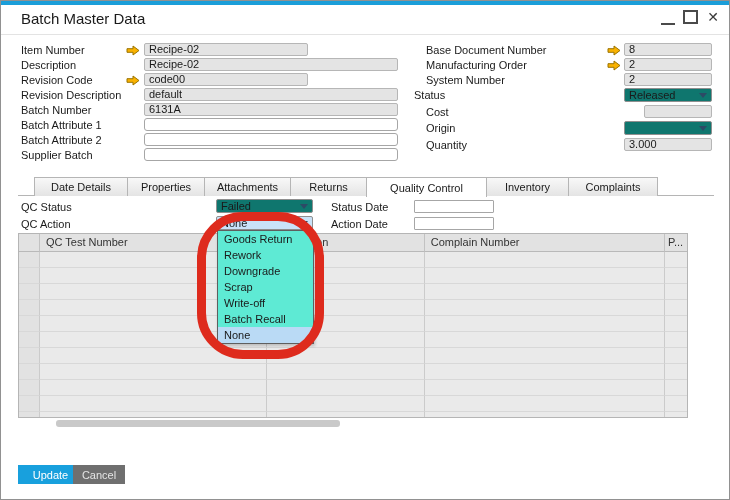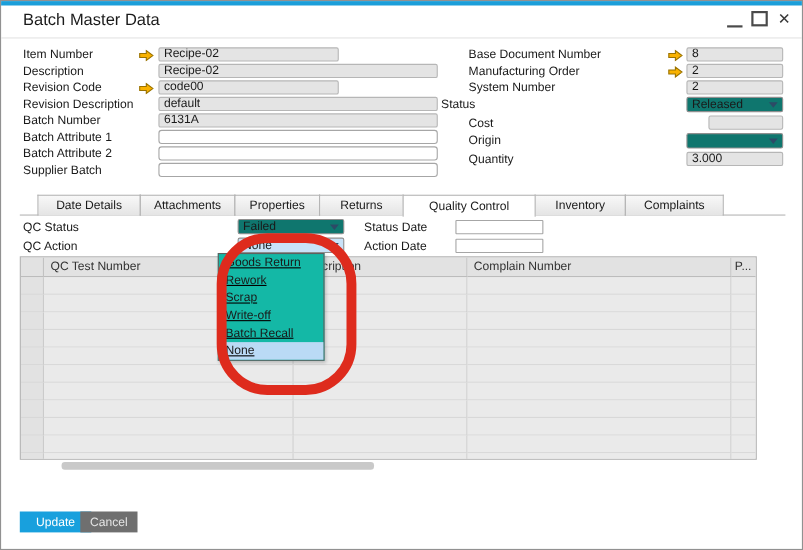--- a/index.html
+++ b/index.html
@@ -36,21 +36,21 @@
   .trow .cell.c3{width:241px;}
   .trow .cell.c4{width:22px;border-right:none;}
   #thead{display:flex;height:18px;}
   #thead .hcell{box-sizing:border-box;background:#e2e2e2;border-right:1px solid #c2c2c2;border-bottom:1px solid #b9b9b9;font-size:11px;color:#333;line-height:17px;padding-left:6px;white-space:nowrap;overflow:hidden;height:18px;}
   #thead .hcell.c0{width:21px;padding-left:0;}
   #thead .hcell.c1{width:228px;}
   #thead .hcell.c2{width:158px;}
   #thead .hcell.c3{width:241px;}
   #thead .hcell.c4{width:22px;border-right:none;padding-left:3px;}
   
-  #qc-dd{left:197px;top:229px;width:97px;background:#14b8a6;border:1px solid #5f5f5f;z-index:6;box-shadow:1px 2px 3px rgba(0,0,0,.2);text-decoration:underline;}
+  #qc-dd{left:216px;top:229px;width:97px;background:#5eead4;border:1px solid #5f5f5f;z-index:6;box-shadow:1px 2px 3px rgba(0,0,0,.2);}
   .opt{height:16px;font-size:11px;color:#1a1a1a;line-height:16px;padding-left:6px;white-space:nowrap;}
   .opt.sel{background:#badaf5;}
   
   #ring{left:196px;top:211px;width:127px;height:147px;border:9px solid #de2b1d;border-radius:46px;z-index:9;pointer-events:none;}
   
   #hscroll{left:55px;top:419px;width:284px;height:7px;border-radius:3px;background:#c9c9c9;}
   
   .btn{height:19px;font-size:11px;display:flex;align-items:center;justify-content:center;cursor:default;}
   #update-btn{left:17px;top:464px;width:65px;color:#fff;}
   #cancel-btn{left:72px;top:464px;width:52px;background:#6f6f6f;color:#e4e4e4;}
@@ -106,43 +106,43 @@
 
   <div class="abs lbl" style="left:425px;top:58px">Manufacturing Order</div>
   <svg class="abs arrow-ico" style="left:606px;top:59px" viewBox="0 0 14 11">
       <path d="M1 3.7 h6 V1 L13 5.5 L7 10 V7.3 H1 Z" fill="#f9b200" stroke="#9a7300" stroke-width="1"></path>
     </svg>
   <div class="abs fld dis" style="left:623px;top:57px;width:88px">2</div>
 
   <div class="abs lbl" style="left:425px;top:73px">System Number</div>
   <div class="abs fld dis" style="left:623px;top:72px;width:88px">2</div>
 
-  <div class="abs lbl" style="left:400px;top:88px">Status</div>
+  <div class="abs lbl" style="left:413px;top:88px">Status</div>
   <div class="abs combo" style="left:623px;top:87px;width:88px">
       <span>Released</span>
       <span class="tri"></span>
     </div>
 
   <div class="abs lbl" style="left:425px;top:105px">Cost</div>
   <div class="abs fld dis" style="left:643px;top:104px;width:68px"></div>
 
   <div class="abs lbl" style="left:425px;top:121px">Origin</div>
   <div class="abs combo" style="left:623px;top:120px;width:88px">
       <span></span>
       <span class="tri"></span>
     </div>
 
   <div class="abs lbl" style="left:425px;top:138px">Quantity</div>
   <div class="abs fld dis" style="left:623px;top:137px;width:88px">3.000</div>
 
   <div id="tabline" class="abs"></div>
   <div id="tabs" class="abs">
     <div class="tab" style="width:94px">Date Details</div>
+    <div class="tab" style="width:78px">Properties</div>
     <div class="tab" style="width:87px">Attachments</div>
-    <div class="tab" style="width:78px">Properties</div>
     <div class="tab" style="width:77px">Returns</div>
     <div class="tab active" style="width:121px">Quality Control</div>
     <div class="tab" style="width:83px">Inventory</div>
     <div class="tab" style="width:90px">Complaints</div>
   </div>
 
   <div class="abs lbl" style="left:20px;top:200px">QC Status</div>
   <div class="abs combo" style="left:215px;top:198px;width:97px">
       <span>Failed</span>
       <span class="tri"></span>
@@ -243,20 +243,21 @@
           <div class="cell c2"></div>
           <div class="cell c3"></div>
           <div class="cell c4"></div>
         </div>
       </div>
   </div>
 
   <div id="qc-dd" class="abs">
     <div class="opt">Goods Return</div>
     <div class="opt">Rework</div>
+    <div class="opt">Downgrade</div>
     <div class="opt">Scrap</div>
     <div class="opt">Write-off</div>
     <div class="opt">Batch Recall</div>
     <div class="opt sel">None</div>
   </div>
 
   <div id="ring" class="abs"></div>
 
   <div id="hscroll" class="abs"></div>
 

